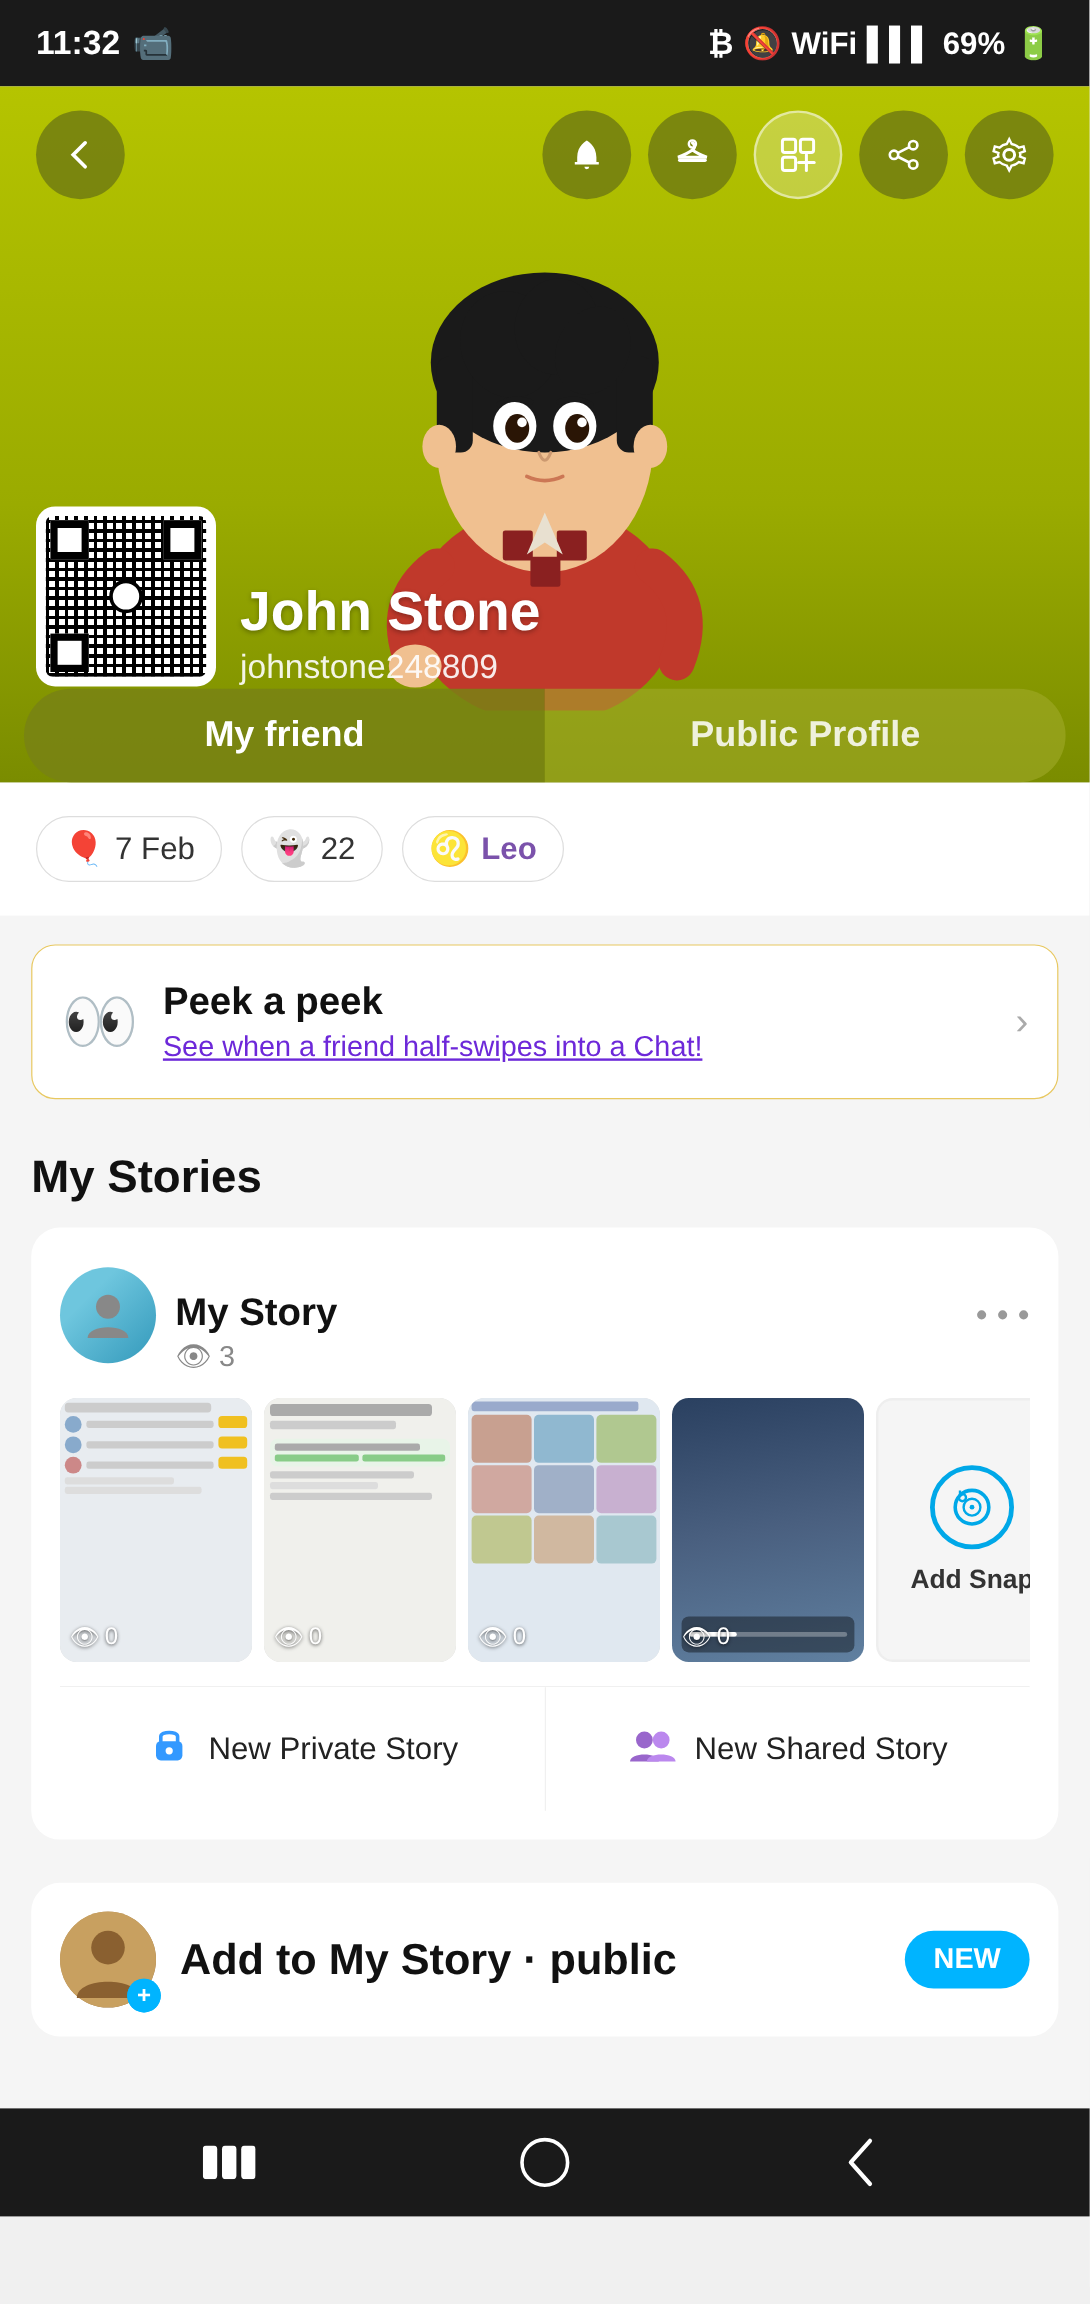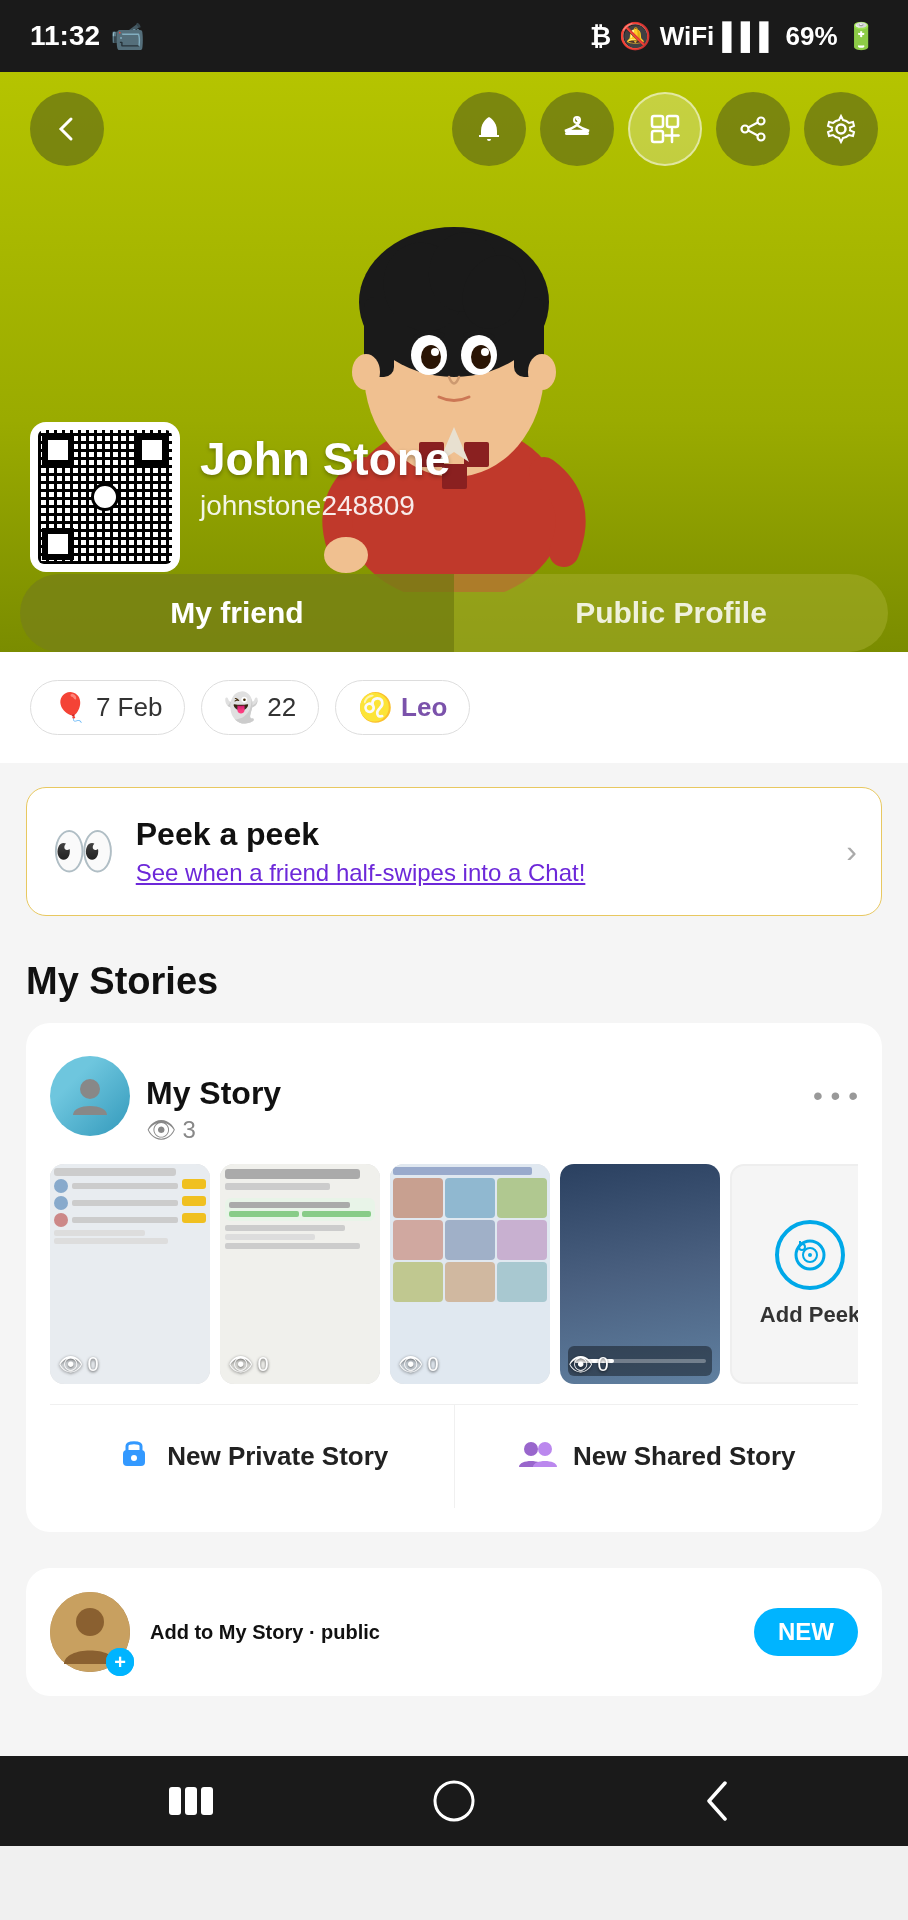--- a/index.html
+++ b/index.html
@@ -79,21 +79,21 @@
       align-items: flex-end;
       justify-content: center;
     }
 
     
     .profile-info {
       position: absolute;
       bottom: 80px;
       left: 30px;
       display: flex;
-      align-items: flex-start;
+      align-items: flex-end;
       gap: 20px;
       z-index: 10;
     }
     .qr-code {
       width: 150px;
       height: 150px;
       background: white;
       border-radius: 16px;
       padding: 8px;
       display: flex;
@@ -303,21 +303,21 @@
       flex: 1;
       display: flex;
       align-items: center;
       justify-content: center;
       gap: 14px;
       padding: 28px 16px;
       cursor: pointer;
       border: none;
       background: white;
       font-size: 26px;
-      font-weight: 700;
+      font-weight: 400;
       color: #222;
     }
     .new-story-btn:first-child {
       border-right: 1px solid #f0f0f0;
     }
     .new-story-icon { font-size: 36px; }
     .lock-icon-blue { color: #3399ff; }
     .group-icon-purple { color: #9966cc; }
 
     
@@ -349,21 +349,21 @@
       border-radius: 50%;
       display: flex;
       align-items: center;
       justify-content: center;
       color: white;
       font-size: 20px;
       font-weight: 700;
       line-height: 28px;
       text-align: center;
     }
-    .add-story-text { flex: 1; font-size: 20px; font-weight: 600; color: #111; }
+    .add-story-text { flex: 1; font-size: 36px; font-weight: 600; color: #111; }
     .new-badge {
       background: #00b4ff;
       color: white;
       font-size: 24px;
       font-weight: 700;
       padding: 10px 24px;
       border-radius: 30px;
     }
 
     
@@ -665,21 +665,21 @@
         <div class="thumb thumb-last">
           <div class="add-snap-icon">
             <svg width="36" height="36" viewBox="0 0 36 36" fill="none">
               <circle cx="18" cy="18" r="14" stroke="#00a8e8" stroke-width="3"></circle>
               <circle cx="18" cy="18" r="7" stroke="#00a8e8" stroke-width="2"></circle>
               <circle cx="18" cy="18" r="2" fill="#00a8e8"></circle>
               <circle cx="10" cy="10" r="3" stroke="#00a8e8" stroke-width="2"></circle>
               <line x1="8" y1="4" x2="8" y2="8" stroke="#00a8e8" stroke-width="2"></line>
             </svg>
           </div>
-          <div class="add-snap-text">Add Peek</div>
+          <div class="add-snap-text">Add Snap</div>
         </div>
       </div>
 
       <div class="new-story-row">
         <button class="new-story-btn">
           <span class="new-story-icon lock-icon-blue">
             <svg width="38" height="38" viewBox="0 0 38 38" fill="none">
               <rect x="8" y="17" width="22" height="16" rx="4" fill="#3399ff"></rect>
               <path d="M12 17 V13 C12 8.6 26 8.6 26 13 V17" stroke="#3399ff" stroke-width="3" fill="none" stroke-linecap="round"></path>
               <circle cx="19" cy="25" r="3" fill="white"></circle>

